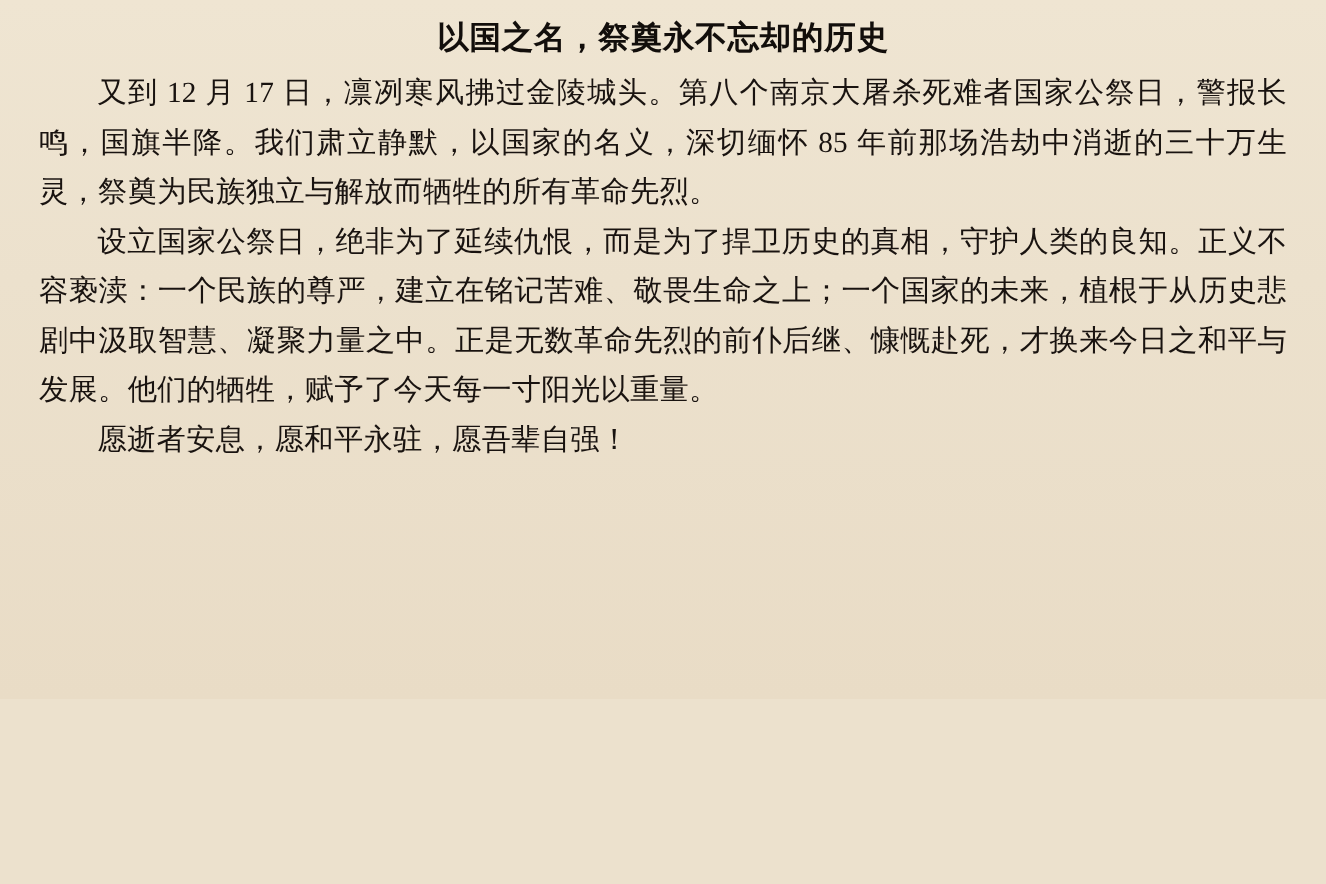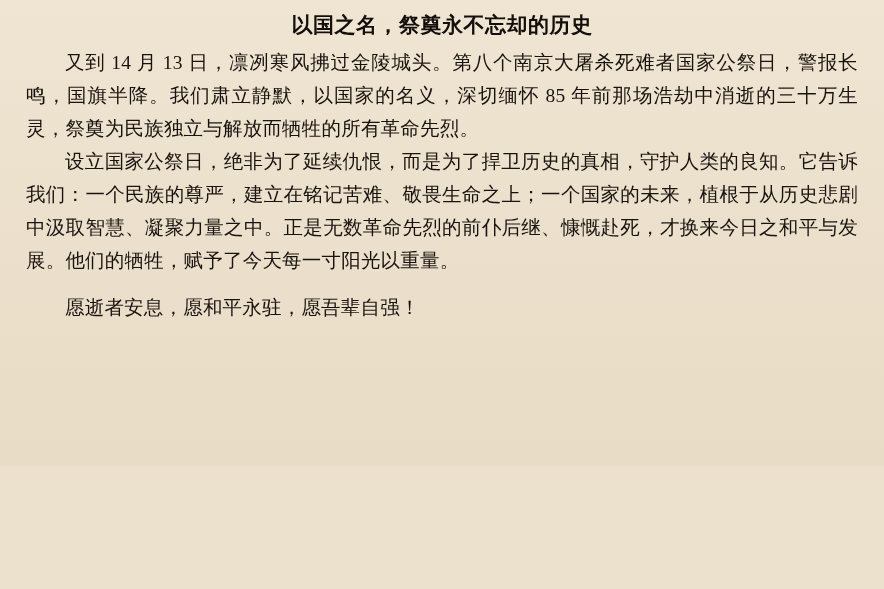--- a/index.html
+++ b/index.html
@@ -40,32 +40,31 @@
     color: #191310;
     letter-spacing: 0.2px;
   }
   .indent {
     text-indent: 2em;
   }
   .noindent {
     text-indent: 0;
   }
   .closing {
-    margin-top: 14px;
     text-indent: 2em;
   }
 </style>
 </head>
 <body>
 
 <div class="page">
 
   <h1 class="doc-title">以国之名，祭奠永不忘却的历史</h1>
 
-  <p class="para indent">又到 14 月 13 日，凛冽寒风拂过金陵城头。第八个南京大屠杀死难者国家公祭日，警报长鸣，国旗半降。我们肃立静默，以国家的名义，深切缅怀 85 年前那场浩劫中消逝的三十万生灵，祭奠为民族独立与解放而牺牲的所有革命先烈。</p>
+  <p class="para indent">又到 12 月 17 日，凛冽寒风拂过金陵城头。第八个南京大屠杀死难者国家公祭日，警报长鸣，国旗半降。我们肃立静默，以国家的名义，深切缅怀 85 年前那场浩劫中消逝的三十万生灵，祭奠为民族独立与解放而牺牲的所有革命先烈。</p>
 
 
-  <p class="para indent">设立国家公祭日，绝非为了延续仇恨，而是为了捍卫历史的真相，守护人类的良知。它告诉我们：一个民族的尊严，建立在铭记苦难、敬畏生命之上；一个国家的未来，植根于从历史悲剧中汲取智慧、凝聚力量之中。正是无数革命先烈的前仆后继、慷慨赴死，才换来今日之和平与发展。他们的牺牲，赋予了今天每一寸阳光以重量。</p>
+  <p class="para indent">设立国家公祭日，绝非为了延续仇恨，而是为了捍卫历史的真相，守护人类的良知。正义不容亵渎：一个民族的尊严，建立在铭记苦难、敬畏生命之上；一个国家的未来，植根于从历史悲剧中汲取智慧、凝聚力量之中。正是无数革命先烈的前仆后继、慷慨赴死，才换来今日之和平与发展。他们的牺牲，赋予了今天每一寸阳光以重量。</p>
 
 
   <p class="para closing">愿逝者安息，愿和平永驻，愿吾辈自强！</p>
 
 </div>
 
 </body></html>

